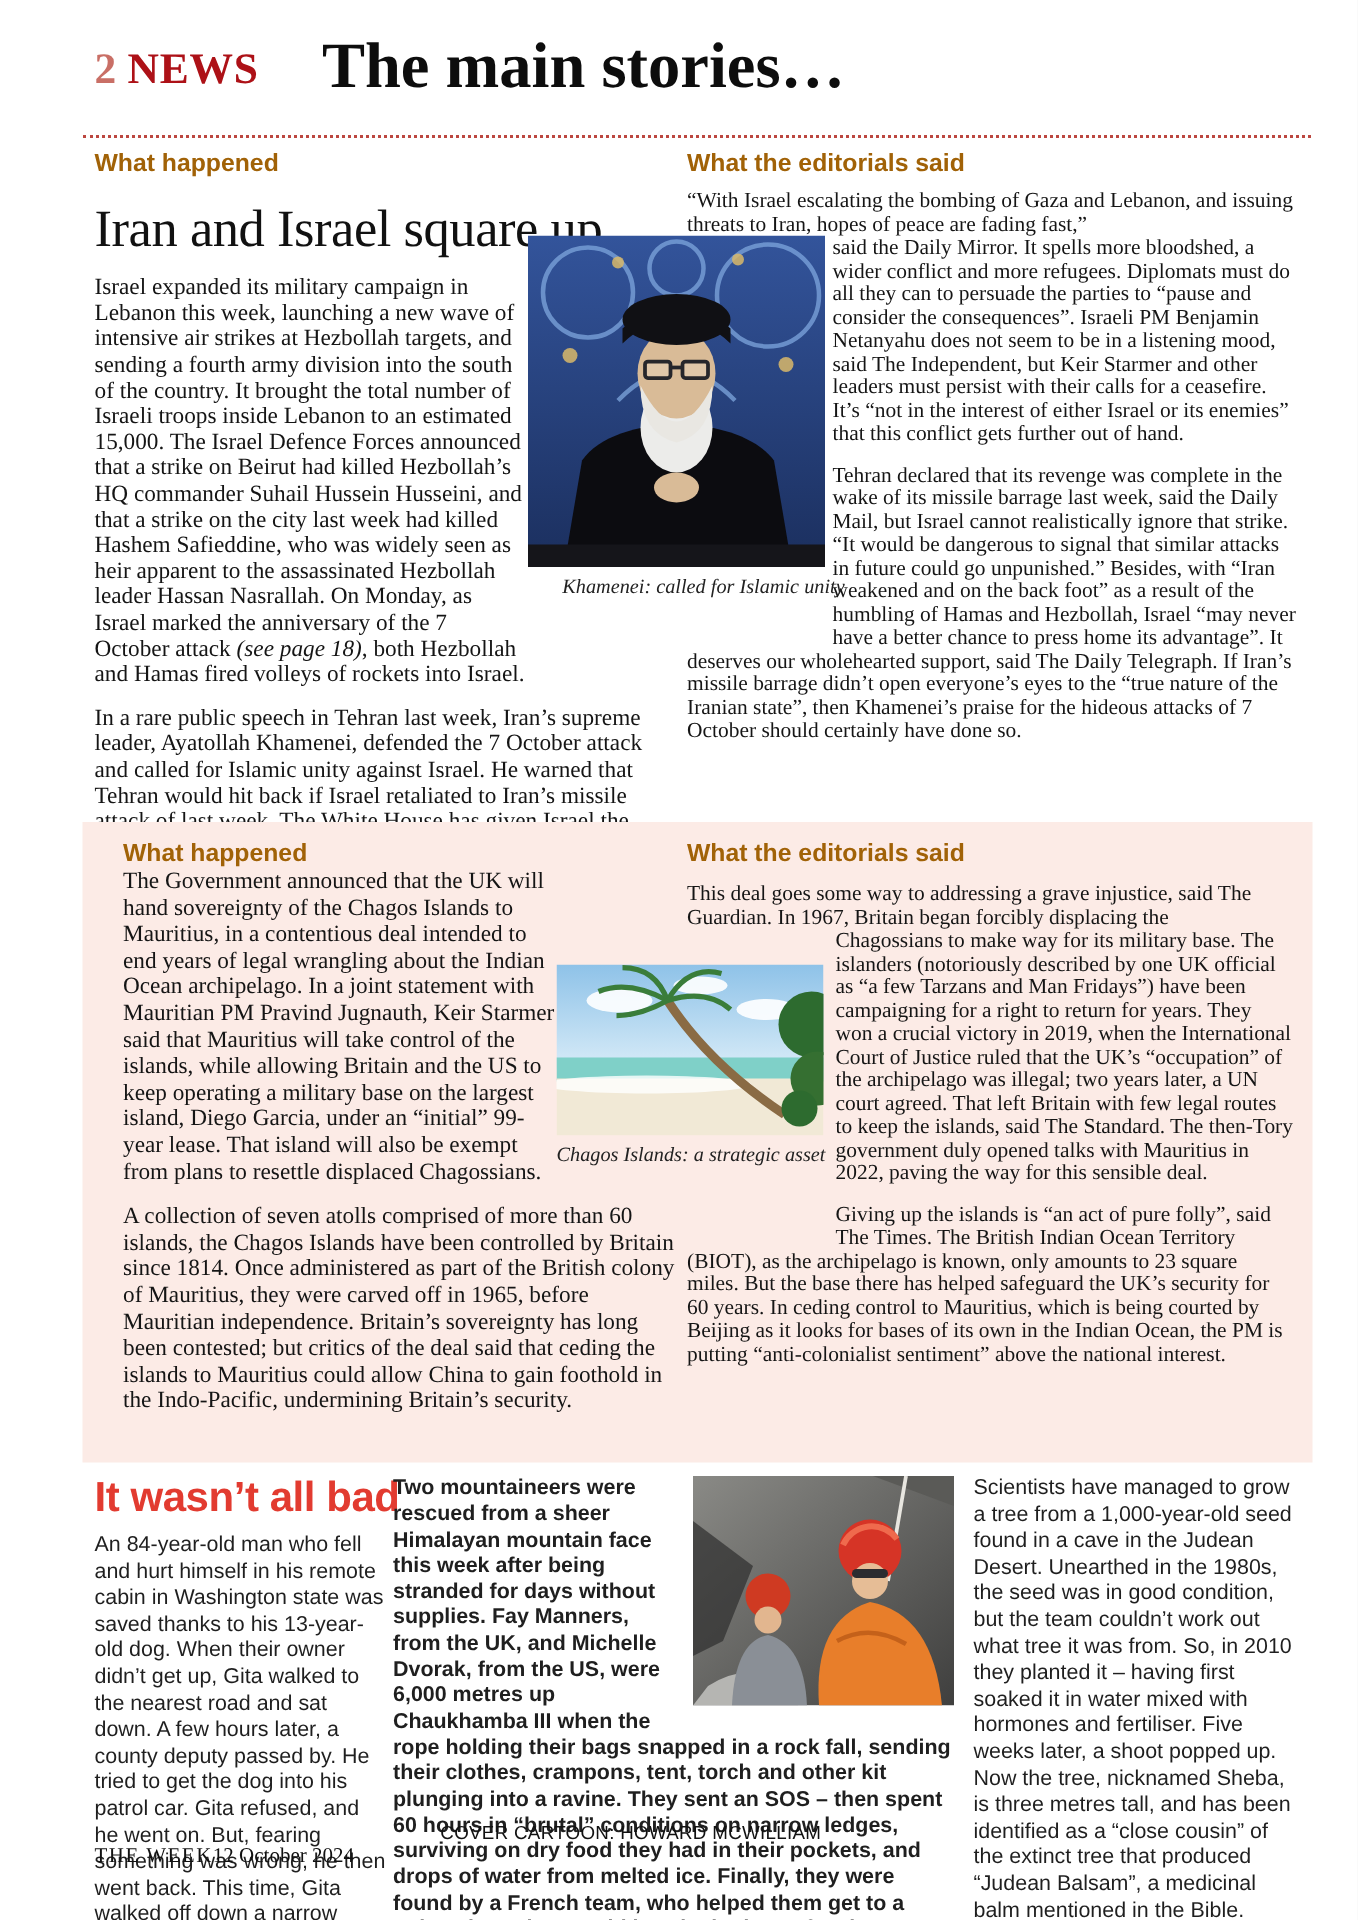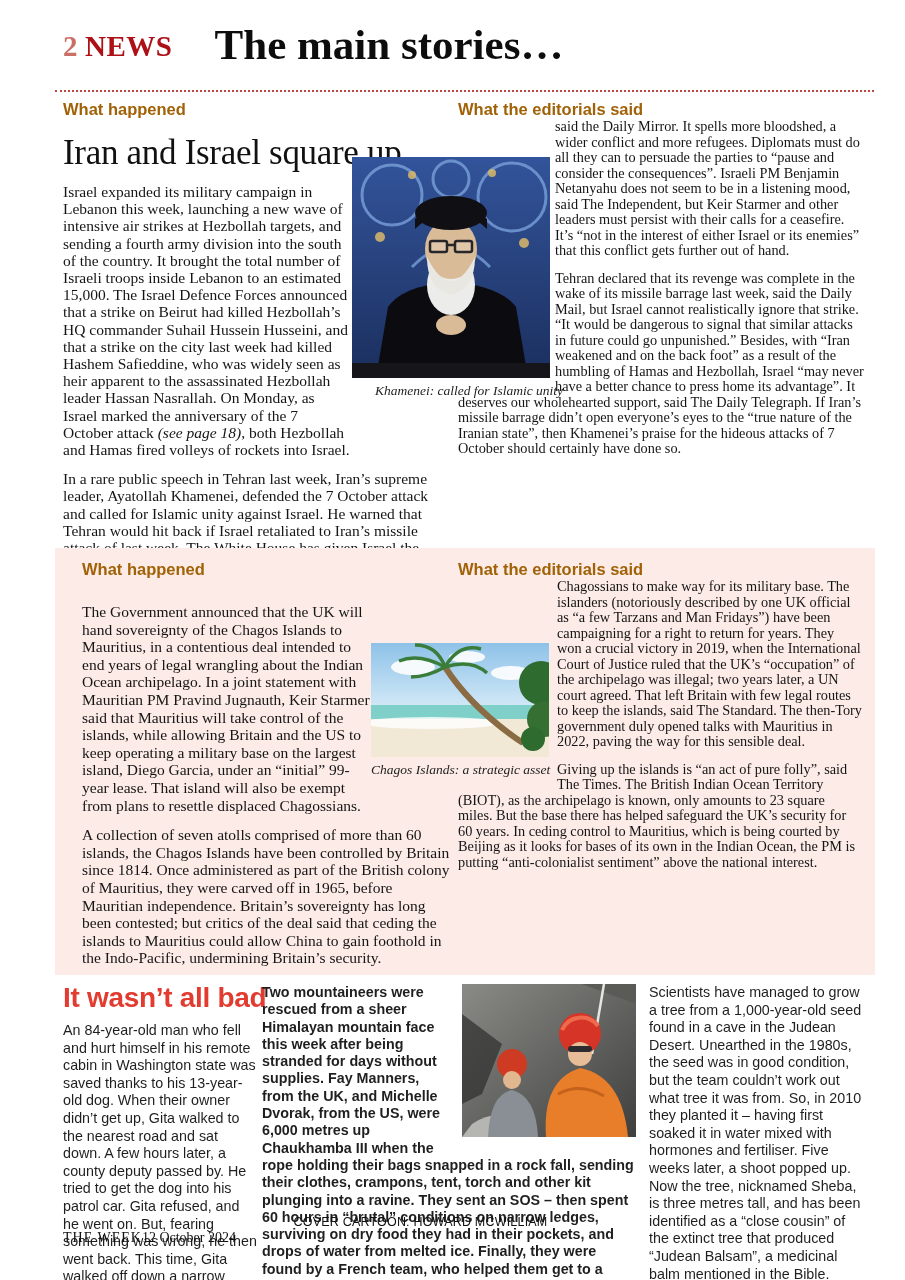--- a/index.html
+++ b/index.html
@@ -37,21 +37,21 @@
 
   .khamenei-fig { position:absolute; left:352px; top:157px; width:234px; }
   .khamenei-fig svg { display:block; width:198px; height:221px; }
 
   
   .pink-box { position:absolute; left:55px; top:548px; width:820px; height:427px; background:#fcebe6; }
 
   .chagos-left { position:absolute; left:82px; top:560px; width:368px; }
   .chagos-left .headline { font-size:35px; margin:3px 0 10px; }
   .chagos-left p { font-size:15.5px; line-height:17.6px; }
-  .chagos-left .p1 { width:292px;margin-top:24px; }
+  .chagos-left .p1 { width:292px; }
   .chagos-left .p2 { width:368px; margin-top:12px; }
 
   .chagos-right { position:absolute; left:458px; top:560px; width:404px; }
   .chagos-right p { font-size:14.3px; line-height:15.5px; }
   .chagos-right .lead { margin-top:10px; }
   .chagos-right .photo-spacer { float:left; width:99px; height:200px; }
   .chagos-right .wrapzone p + p { margin-top:12px; }
 
   .palm-fig { position:absolute; left:371px; top:643px; width:178px; }
   .palm-fig svg { display:block; width:178px; height:114px; }
@@ -83,20 +83,21 @@
 
   <section class="iran-left serif-body">
     <h2 class="kicker">What happened</h2>
     <h3 class="headline">Iran and Israel square up</h3>
     <p class="p1"><span>Israel expanded its military campaign in Lebanon this week, launching a new wave of intensive air strikes at Hezbollah targets, and sending a fourth army division into the south of the country. It brought the total number of Israeli troops inside Lebanon to an estimated 15,000. The Israel Defence Forces announced that a strike on Beirut had killed Hezbollah’s HQ commander Suhail Hussein Husseini, and that a strike on the city last week had killed Hashem Safieddine, who was widely seen as heir apparent to the assassinated Hezbollah leader Hassan Nasrallah. On Monday, as Israel marked the anniversary of the 7 October attack </span><em>(see page 18)</em><span>, both Hezbollah and Hamas fired volleys of rockets into Israel.</span></p>
     <p class="p2">In a rare public speech in Tehran last week, Iran’s supreme leader, Ayatollah Khamenei, defended the 7 October attack and called for Islamic unity against Israel. He warned that Tehran would hit back if Israel retaliated to Iran’s missile attack of last week. The White House has given Israel the green light to respond, but President Biden stressed that the US would not support an Israeli attack on Iranian nuclear sites.</p>
   </section>
 
   <section class="iran-right serif-body">
     <h2 class="kicker">What the editorials said</h2>
+    <p class="lead">“With Israel escalating the bombing of Gaza and Lebanon, and issuing threats to Iran, hopes of peace are fading fast,”</p>
     <div class="wrapzone">
       <span class="photo-spacer"></span>
       <p>said the Daily Mirror. It spells more bloodshed, a wider conflict and more refugees. Diplomats must do all they can to persuade the parties to “pause and consider the consequences”. Israeli PM Benjamin Netanyahu does not seem to be in a listening mood, said The Independent, but Keir Starmer and other leaders must persist with their calls for a ceasefire. It’s “not in the interest of either Israel or its enemies” that this conflict gets further out of hand.</p>
       <p>Tehran declared that its revenge was complete in the wake of its missile barrage last week, said the Daily Mail, but Israel cannot realistically ignore that strike. “It would be dangerous to signal that similar attacks in future could go unpunished.” Besides, with “Iran weakened and on the back foot” as a result of the humbling of Hamas and Hezbollah, Israel “may never have a better chance to press home its advantage”. It deserves our wholehearted support, said The Daily Telegraph. If Iran’s missile barrage didn’t open everyone’s eyes to the “true nature of the Iranian state”, then Khamenei’s praise for the hideous attacks of 7 October should certainly have done so.</p>
     </div>
   </section>
 
   <figure class="khamenei-fig">
     <svg viewBox="0 0 198 221">
       <defs>
@@ -138,20 +139,21 @@
   <div class="pink-box"></div>
 
   <section class="chagos-left serif-body">
     <h2 class="kicker">What happened</h2>
     <p class="p1">The Government announced that the UK will hand sovereignty of the Chagos Islands to Mauritius, in a contentious deal intended to end years of legal wrangling about the Indian Ocean archipelago. In a joint statement with Mauritian PM Pravind Jugnauth, Keir Starmer said that Mauritius will take control of the islands, while allowing Britain and the US to keep operating a military base on the largest island, Diego Garcia, under an “initial” 99-year lease. That island will also be exempt from plans to resettle displaced Chagossians.</p>
     <p class="p2">A collection of seven atolls comprised of more than 60 islands, the Chagos Islands have been controlled by Britain since 1814. Once administered as part of the British colony of Mauritius, they were carved off in 1965, before Mauritian independence. Britain’s sovereignty has long been contested; but critics of the deal said that ceding the islands to Mauritius could allow China to gain foothold in the Indo-Pacific, undermining Britain’s security.</p>
   </section>
 
   <section class="chagos-right serif-body">
     <h2 class="kicker">What the editorials said</h2>
+    <p class="lead">This deal goes some way to addressing a grave injustice, said The Guardian. In 1967, Britain began forcibly displacing the</p>
     <div class="wrapzone">
       <span class="photo-spacer"></span>
       <p>Chagossians to make way for its military base. The islanders (notoriously described by one UK official as “a few Tarzans and Man Fridays”) have been campaigning for a right to return for years. They won a crucial victory in 2019, when the International Court of Justice ruled that the UK’s “occupation” of the archipelago was illegal; two years later, a UN court agreed. That left Britain with few legal routes to keep the islands, said The Standard. The then-Tory government duly opened talks with Mauritius in 2022, paving the way for this sensible deal.</p>
       <p>Giving up the islands is “an act of pure folly”, said The Times. The British Indian Ocean Territory (BIOT), as the archipelago is known, only amounts to 23 square miles. But the base there has helped safeguard the UK’s security for 60 years. In ceding control to Mauritius, which is being courted by Beijing as it looks for bases of its own in the Indian Ocean, the PM is putting “anti-colonialist sentiment” above the national interest.</p>
     </div>
   </section>
 
   <figure class="palm-fig">
     <svg viewBox="0 0 178 114">
       <defs>

